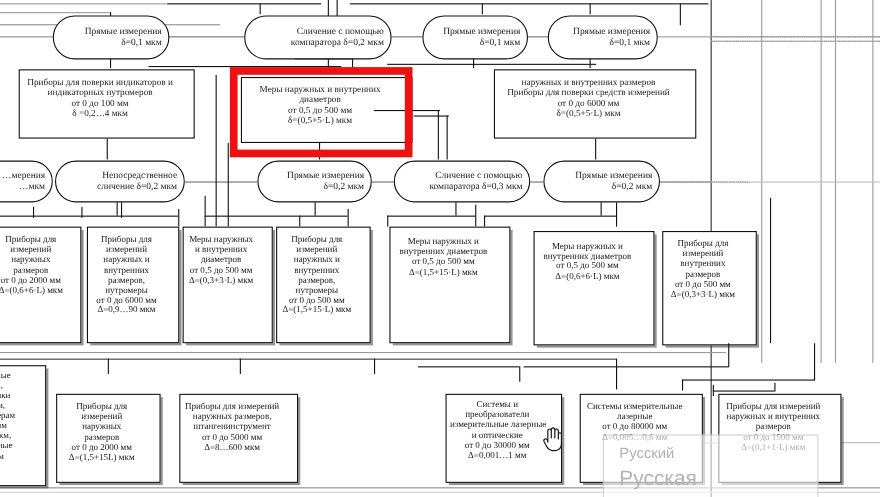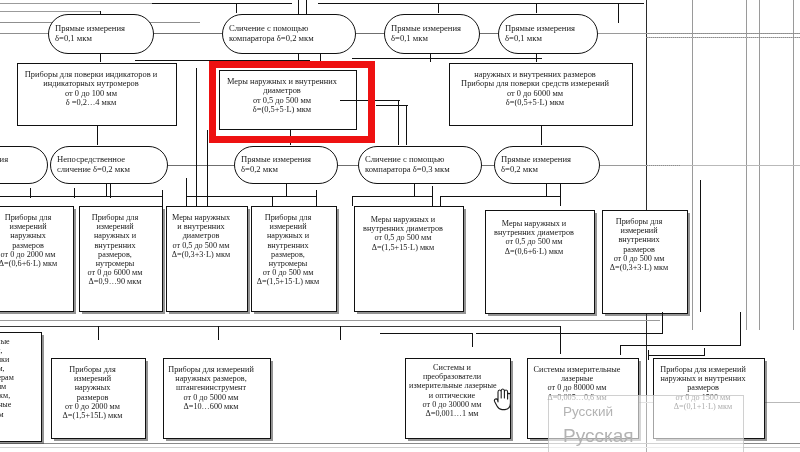--- a/index.html
+++ b/index.html
@@ -29,21 +29,21 @@
     line-height:1.12;
     padding:3px 15px 2px 3px;
     overflow:hidden;
   }
   .node .ln{display:block;white-space:nowrap;}
   .box{font-size:8.4px;}
   .box.narrow{font-size:8.2px;}
   .ellipse{
     border-radius:999px;
     font-size:8.6px;
-    display:flex;flex-direction:column;align-items:flex-start;justify-content:center;
+    display:flex;flex-direction:column;align-items:flex-end;justify-content:center;
     padding:18px 6px;
   }
   .shadow{box-shadow:2.5px 2.5px 0 -0.5px rgba(60,60,60,.55);}
 
   
   .redbox{
     position:absolute;
     border:7px solid #ee1111;
     box-sizing:border-box;
     background:transparent;
@@ -136,21 +136,21 @@
     <span class="ln">δ=0,1 мкм</span>
   </div>
 
   <div class="node box" style="left:17px;top:63px;width:160px;height:63px;padding-top:6px;">
     <span class="ln">Приборы для поверки индикаторов и</span>
     <span class="ln">индикаторных нутромеров</span>
     <span class="ln">от 0 до 100 мм</span>
     <span class="ln">δ =0,2…4 мкм</span>
   </div>
 
-  <div class="node box" style="left:219px;top:70px;width:138px;height:60px;padding-top:6px;">
+  <div class="node box" style="left:219px;top:70px;width:156px;height:60px;padding-top:6px;">
     <span class="ln">Меры наружных и внутренних</span>
     <span class="ln">диаметров</span>
     <span class="ln">от 0,5 до 500 мм</span>
     <span class="ln">δ=(0,5+5·L) мкм</span>
   </div>
   <div class="redbox" style="left:209px;top:61px;width:166px;height:82px;"></div>
 
   <div class="node box" style="left:449px;top:63px;width:184px;height:63px;padding-top:6px;">
     <span class="ln">наружных и внутренних размеров</span>
     <span class="ln">Приборы для поверки средств измерений</span>
@@ -315,21 +315,21 @@
     <span class="ln">размеров</span>
     <span class="ln">от 0 до 2000 мм</span>
     <span class="ln">Δ=(1,5+15L) мкм</span>
   </div>
 
   <div class="node box narrow shadow" style="left:163px;top:358px;width:108px;height:81px;padding-top:6px;">
     <span class="ln">Приборы для измерений</span>
     <span class="ln">наружных размеров,</span>
     <span class="ln">штангенинструмент</span>
     <span class="ln">от 0 до 5000 мм</span>
-    <span class="ln">Δ=10…600 мкм</span>
+    <span class="ln">Δ=8…600 мкм</span>
   </div>
 
 
   <div class="node box narrow shadow" style="left:405px;top:358px;width:106px;height:81px;padding-top:4px;">
     <span class="ln">Системы и</span>
     <span class="ln">преобразователи</span>
     <span class="ln">измерительные лазерные</span>
     <span class="ln">и оптические</span>
     <span class="ln">от 0 до 30000 мм</span>
     <span class="ln">Δ=0,001…1 мм</span>

